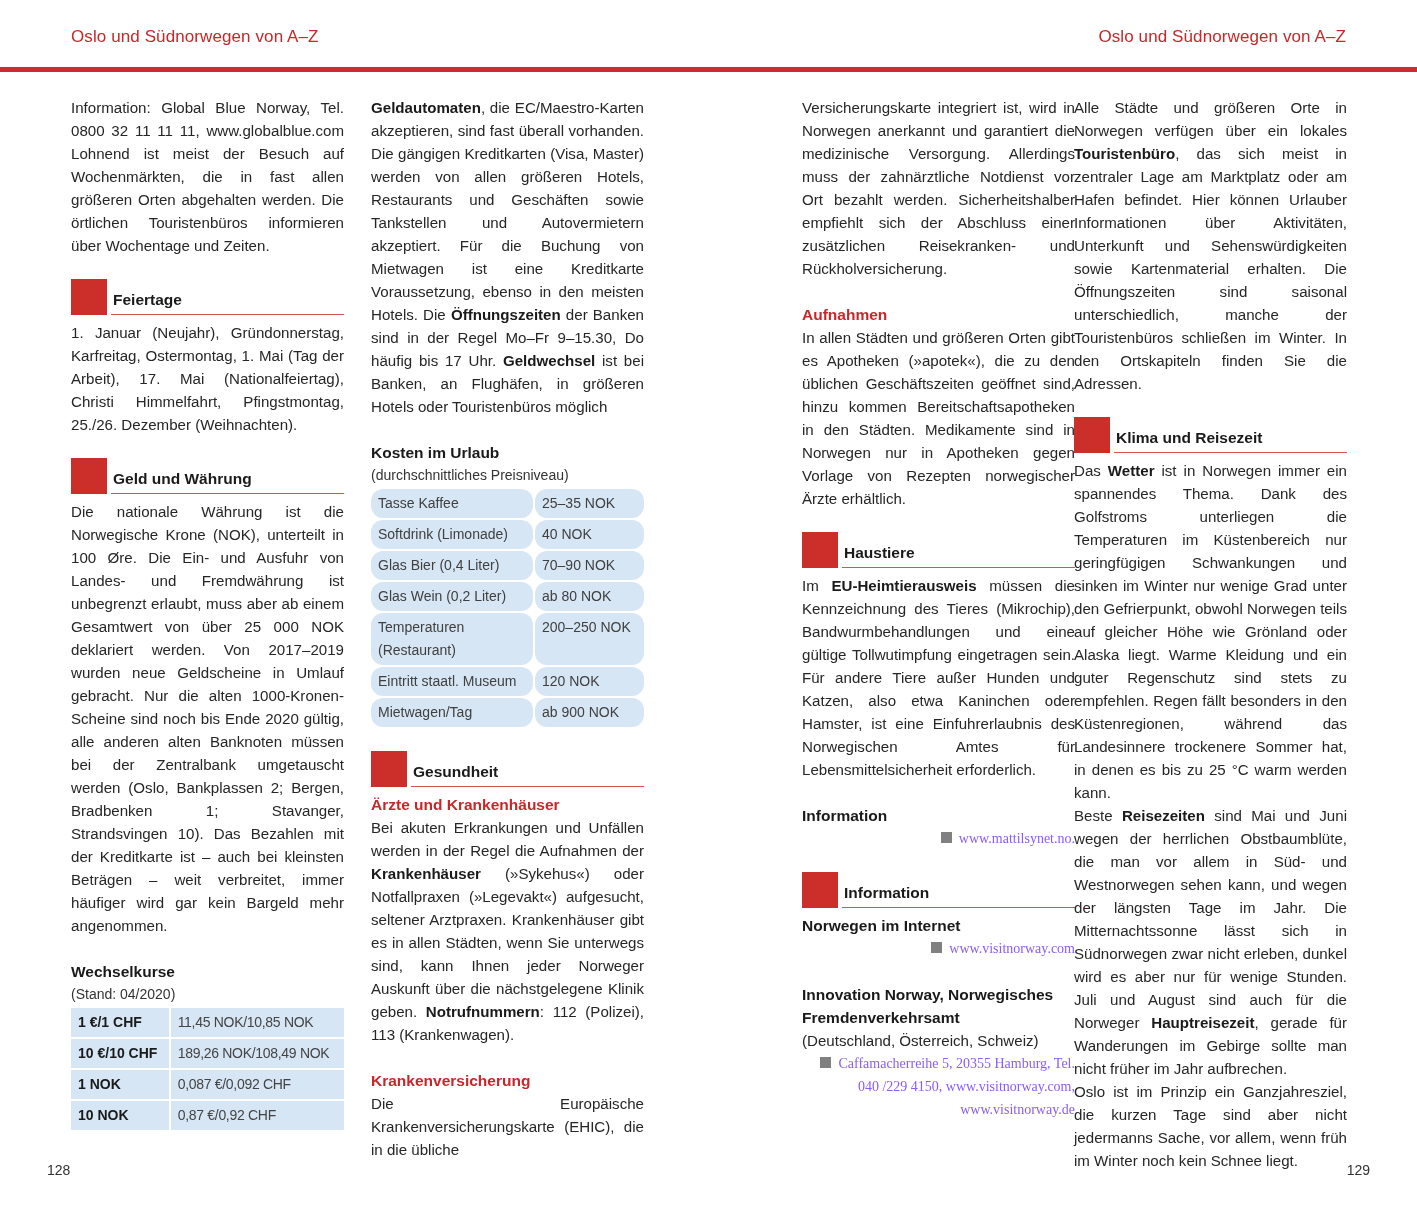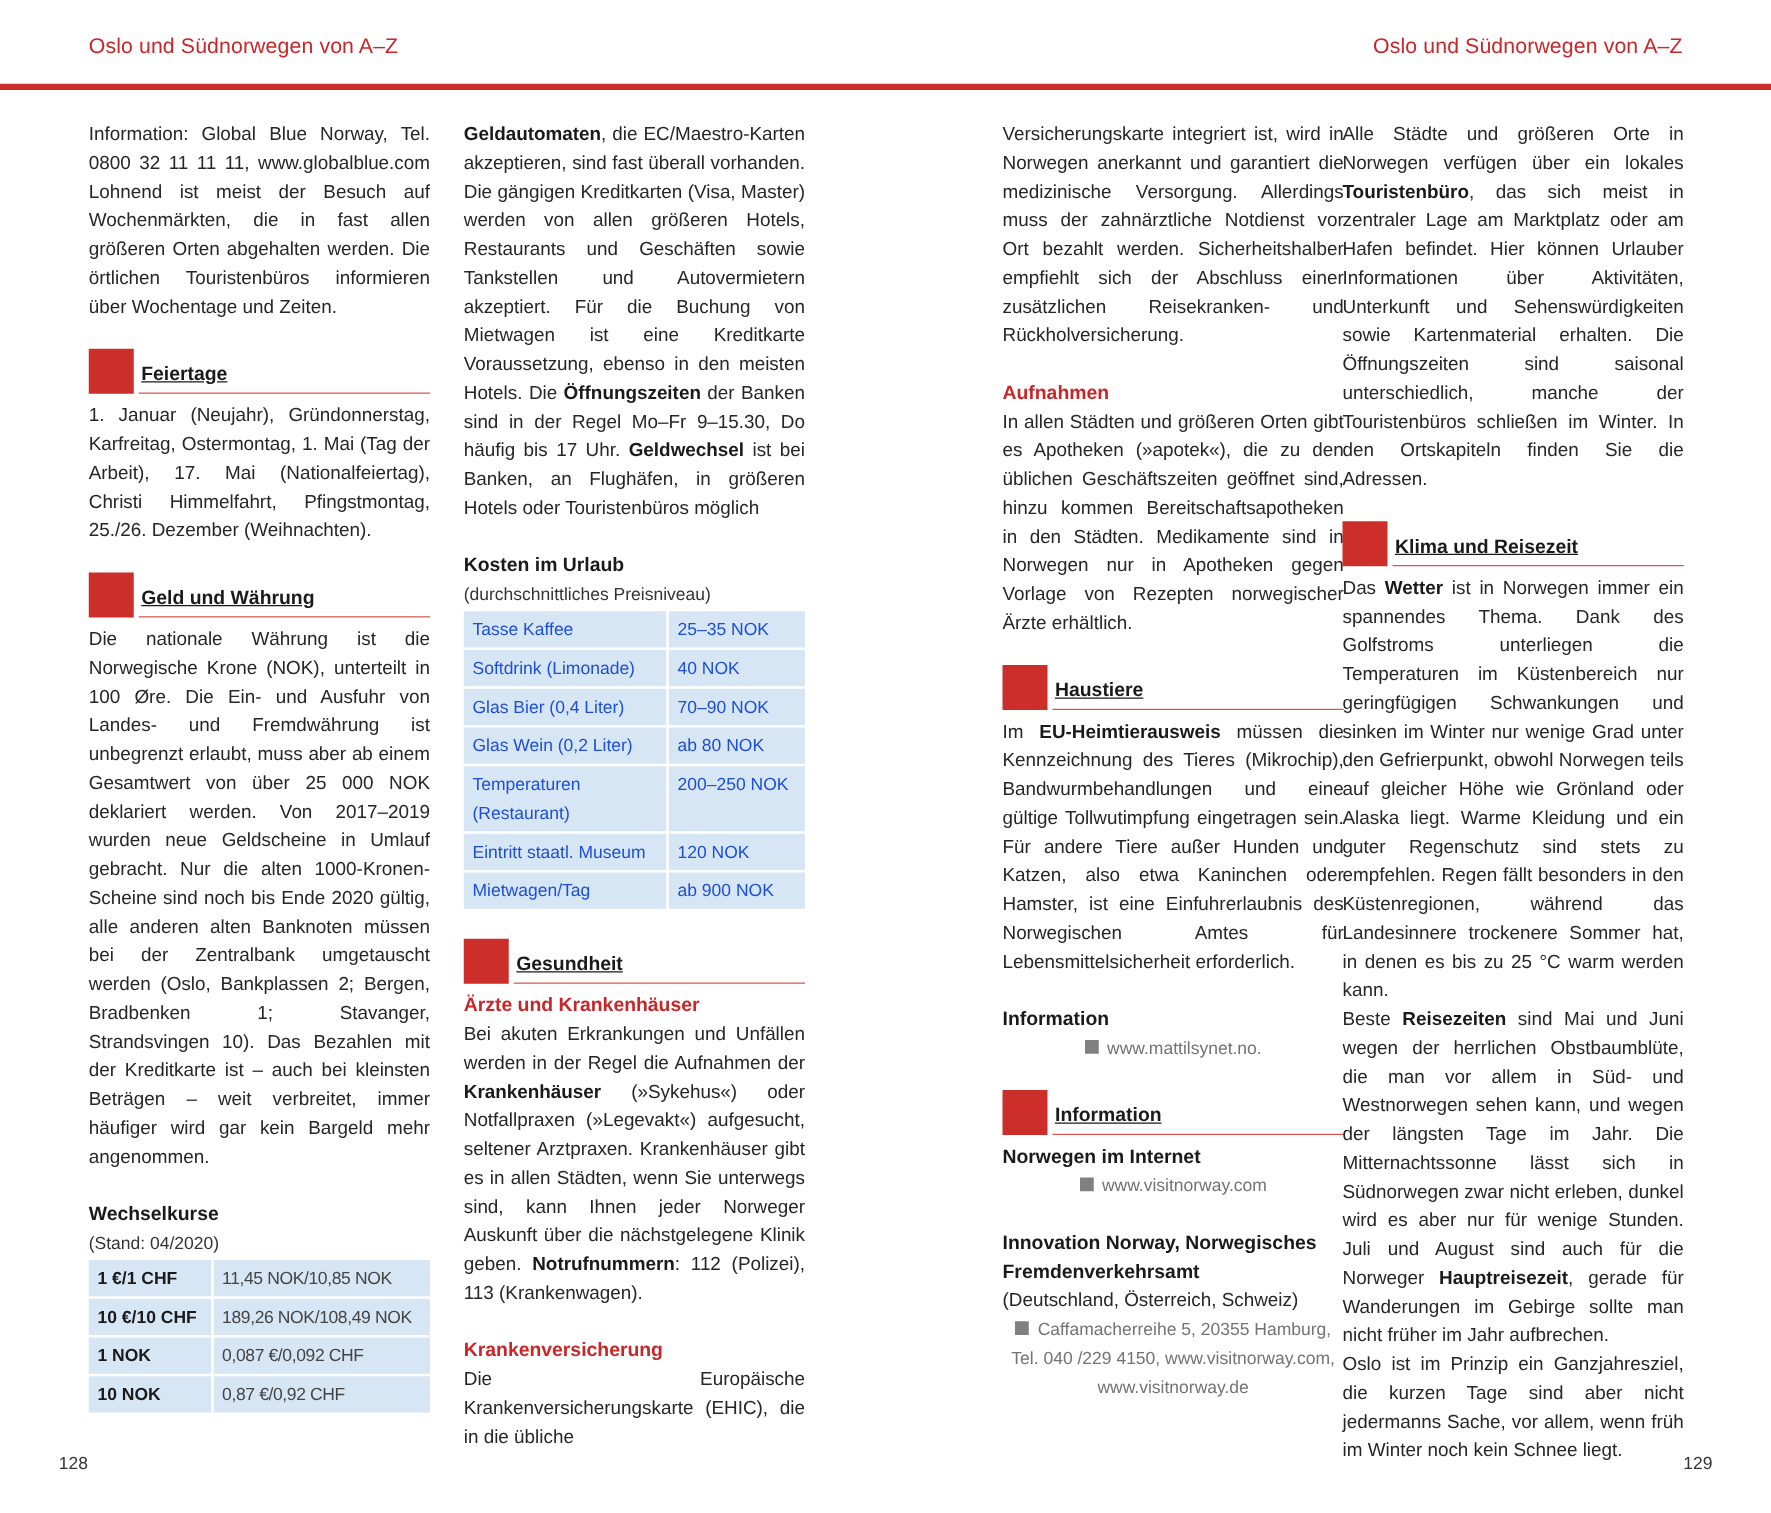--- a/index.html
+++ b/index.html
@@ -32,47 +32,47 @@
   .col b { font-weight: bold; color: #1a1a1a; }
   .sec-head {
     position: relative; height: 36px; margin-top: 22px; margin-bottom: 6px;
   }
   .sec-head .sq {
     position: absolute; left: 0; top: 0; width: 36px; height: 36px;
     background: #cc2f2a;
   }
   .sec-head .title {
     position: absolute; left: 42px; top: 9px; font-weight: bold;
-    font-size: 15.5px; color: #1a1a1a; text-decoration: underline;
+    font-size: 15.5px; color: #1a1a1a;
   }
   .sec-head .line {
     position: absolute; left: 40px; right: 0; bottom: 0; height: 1.5px;
     background: #d9544e;
   }
   .red-sub {
     color: #c8272a; font-weight: bold; font-size: 15.5px; margin: 0;
   }
   .gap { height: 23px; }
   .bold-sub { font-weight: bold; color: #1a1a1a; font-size: 15.5px; }
   .note { font-size: 14px; color: #333; }
-  .bullet-line { color: #737373; font-size: 14px; text-align: center; }
+  .bullet-line { color: #8b5cf6; font-size: 14px; text-align: right; font-family: Liberation Serif, serif; }
   .bullet-sq {
     display: inline-block; width: 11px; height: 11px; background: #808080;
     margin-right: 7px; vertical-align: 0px;
   }
   table.info {
     border-collapse: separate; border-spacing: 2px; margin-left: -2px;
     width: calc(100% + 4px); font-size: 14px; text-align: left;
   }
   table.info td {
     background: #d7e6f5; padding: 3px 7px; line-height: 23px; vertical-align: top;
   }
   table.info td.k { font-weight: bold; color: #1a1a1a; }
   table.info td.v { color: #444; letter-spacing: -0.3px; }
-  table.kosten td { color: #1d4ed8; }
+  table.kosten td { color: #404040; border-radius: 12px; }
   .page-num {
     position: absolute; top: 1162px; font-size: 14px; color: #333;
   }
   .pn-left { left: 47px; }
   .pn-right { right: 47px; }
   .left { text-align: left; }
 </style>
 </head>
 <body>
 

